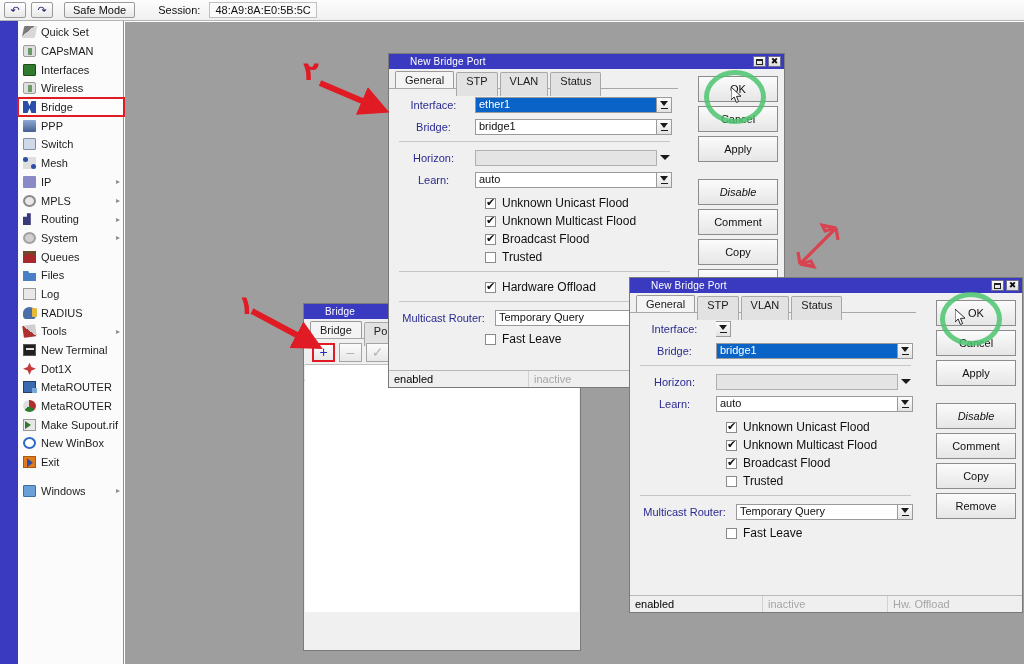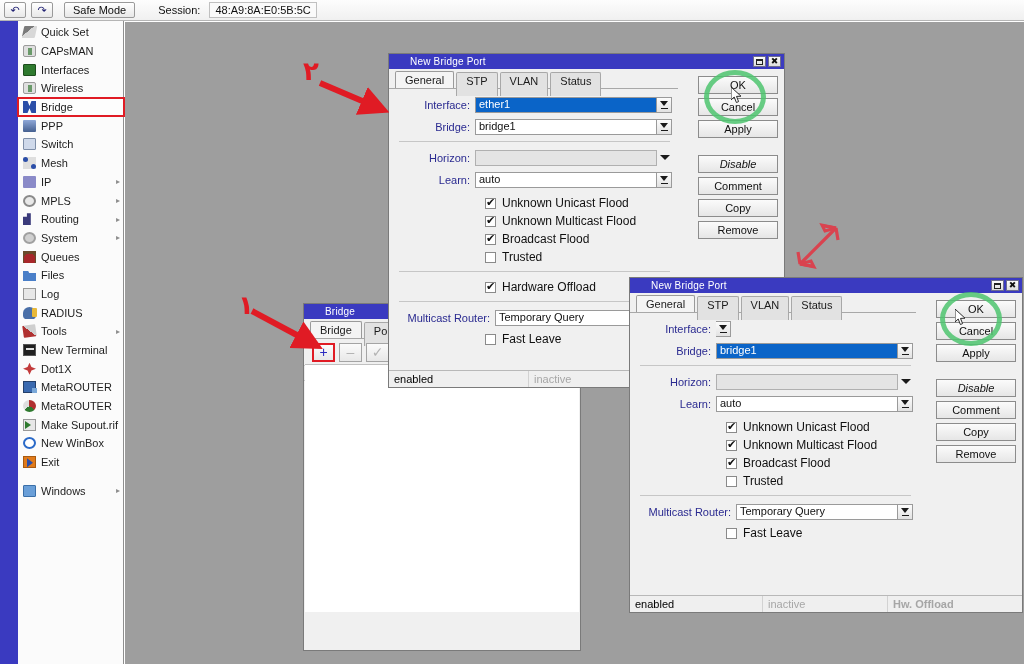--- a/index.html
+++ b/index.html
@@ -130,21 +130,21 @@
     padding:0 9px; height:24px; line-height:16px; font-size:11px;
     background:#e2e2e2; border:1px solid #a8a8a8; border-bottom:none;
     margin-right:2px; color:#1a1a1a; border-radius:2px 2px 0 0;
   }
   .tab.active { background:#f4f4f4; border-color:#9a9a9a; height:17px; line-height:17px; font-weight:normal; position:relative; top:-1px;}
   .tabstrip-line { height:1px; background:#a8a8a8; }
 
   
   .formbody { padding:6px 8px 4px 8px; }
   .frow { display:flex; align-items:center; height:19px; margin-bottom:3px; }
-  .flabel { text-align:right; color:#2a2a90; font-size:11px; padding-right:5px; }
+  .flabel { text-align:center; color:#2a2a90; font-size:11px; padding-right:5px; }
   .finput {
     flex:1; height:16px; border:1px solid #9a9a9a; background:#ffffff;
     font-size:11px; padding:0 3px; line-height:15px; color:#101010;
     display:flex; align-items:center; overflow:hidden; white-space:nowrap;
   }
   .finput.sel { background:#0a64c8; color:#ffffff; }
   .finput.disabled { background:#e4e4e4; border-color:#b0b0b0; }
   .finput.ital { font-style:italic; }
   .dropbtn {
     width:15px; height:16px; border:1px solid #9a9a9a; border-left:none;
@@ -176,21 +176,21 @@
   }
   .cbox.on:after {
     content:"✔"; position:absolute; left:0px; top:-3px;
     font-size:11px; color:#101010; line-height:13px;
   }
   .cblabel { font-size:12px; color:#101010; }
 
   
   .btncol { position:absolute; top:22px; display:flex; flex-direction:column; gap:4px; }
   .wbtn {
-    height:18px; border:1px solid #8c8c8c;
+    height:26px; border:1px solid #8c8c8c;
     background:linear-gradient(#fbfbfb,#e6e6e6);
     font-size:11px; color:#101010;
     display:flex; align-items:center; justify-content:center;
   }
   .wbtn.gap { margin-top:13px;font-style:italic; }
 
   
   .dlgstatus {
     position:absolute; bottom:0; left:0; right:0; height:17px;
     border-top:1px solid #b8b8b8; background:#efefef;
@@ -611,21 +611,21 @@
       <div class="wbtn">Apply</div>
       <div class="wbtn gap">Disable</div>
       <div class="wbtn">Comment</div>
       <div class="wbtn">Copy</div>
       <div class="wbtn">Remove</div>
     </div>
 
     <div class="dlgstatus">
       <div class="ds-cell" style="width:133px;">enabled</div>
       <div class="ds-cell ds-dim" style="width:125px;">inactive</div>
-      <div class="ds-cell ds-dim" style="flex:1; border-right:none;font-weight:bold;">Hw. Offload</div>
+      <div class="ds-cell ds-dim" style="flex:1; border-right:none;">Hw. Offload</div>
     </div>
   </div>
 
   <div class="ann" style="left:238px; top:292px;">
     <span class="persian-num">١</span>
   </div>
   <svg class="ann" style="left:248px; top:305px;" width="80" height="50">
     <defs>
       <marker id="ah1" markerWidth="5" markerHeight="5" refX="2.2" refY="2.5" orient="auto">
         <path d="M0,0 L5,2.5 L0,5 z" fill="#e01b24"></path>

